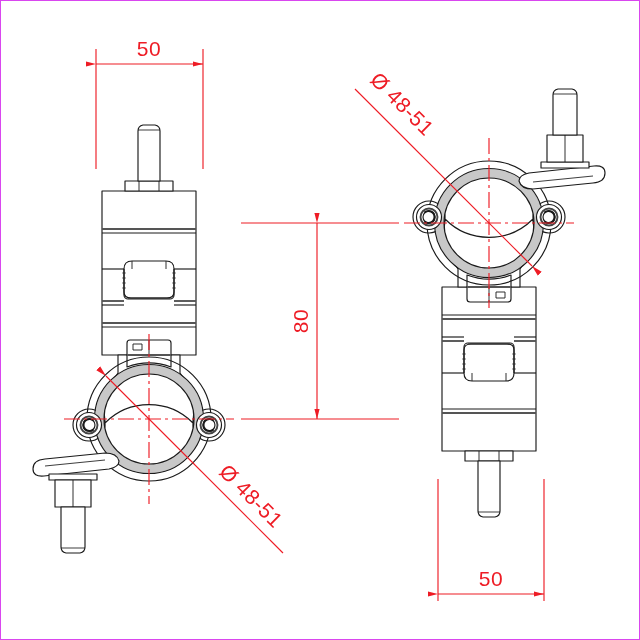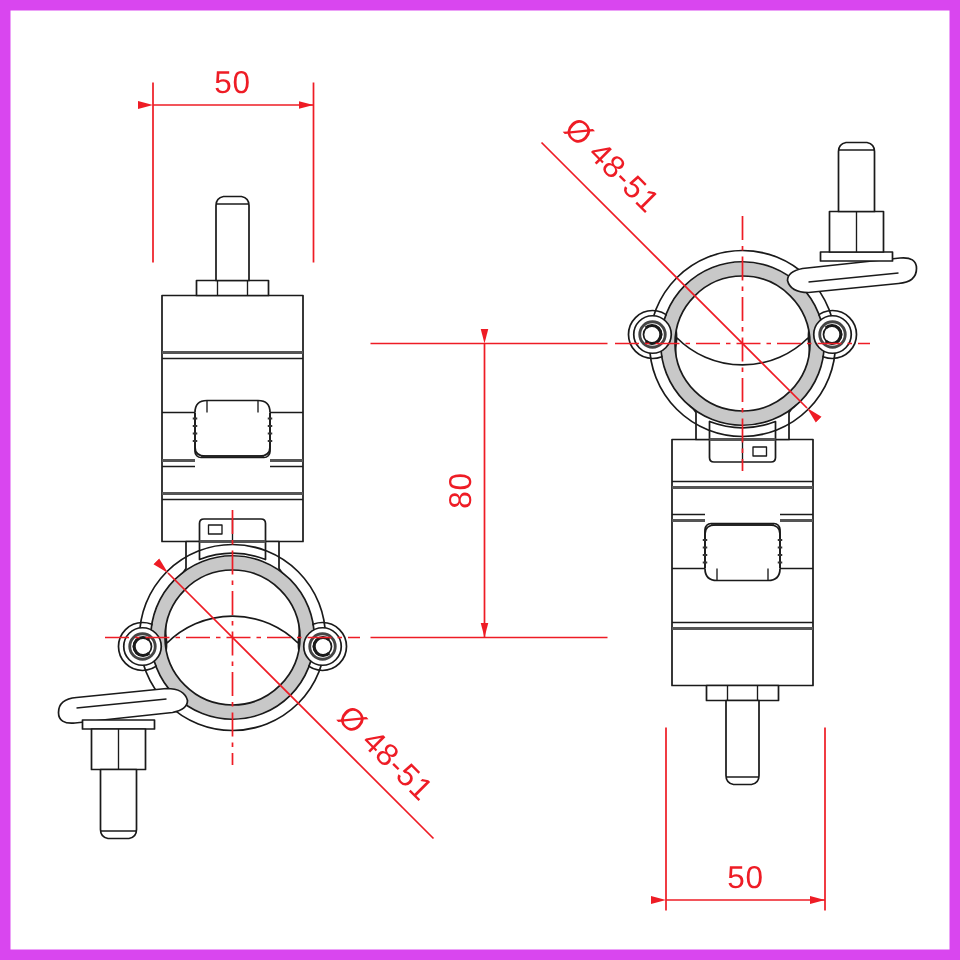--- a/index.html
+++ b/index.html
@@ -1,19 +1,19 @@
 <!DOCTYPE html>
 <html><head>
 <meta charset="utf-8">
 <style>
   html,body{margin:0;padding:0;background:#ffffff;}
   body{width:640px;height:640px;overflow:hidden;
        font-family:"Liberation Sans","DejaVu Sans",sans-serif;}
   #stage{position:relative;width:640px;height:640px;background:#ffffff;
-         border:7px solid #d946ef;box-sizing:border-box;}
+         border:1px solid #d946ef;box-sizing:border-box;}
   #stage svg{position:absolute;left:0;top:0;display:block;}
   .dimtxt{font-family:"Liberation Sans","DejaVu Sans",sans-serif;
           font-size:21px;fill:#ee1c25;letter-spacing:.5px;}
 </style>
 </head>
 <body>
 
 <div id="stage">
 <svg width="640" height="640" viewBox="0 0 640 640" xmlns="http://www.w3.org/2000/svg">
   <defs>

